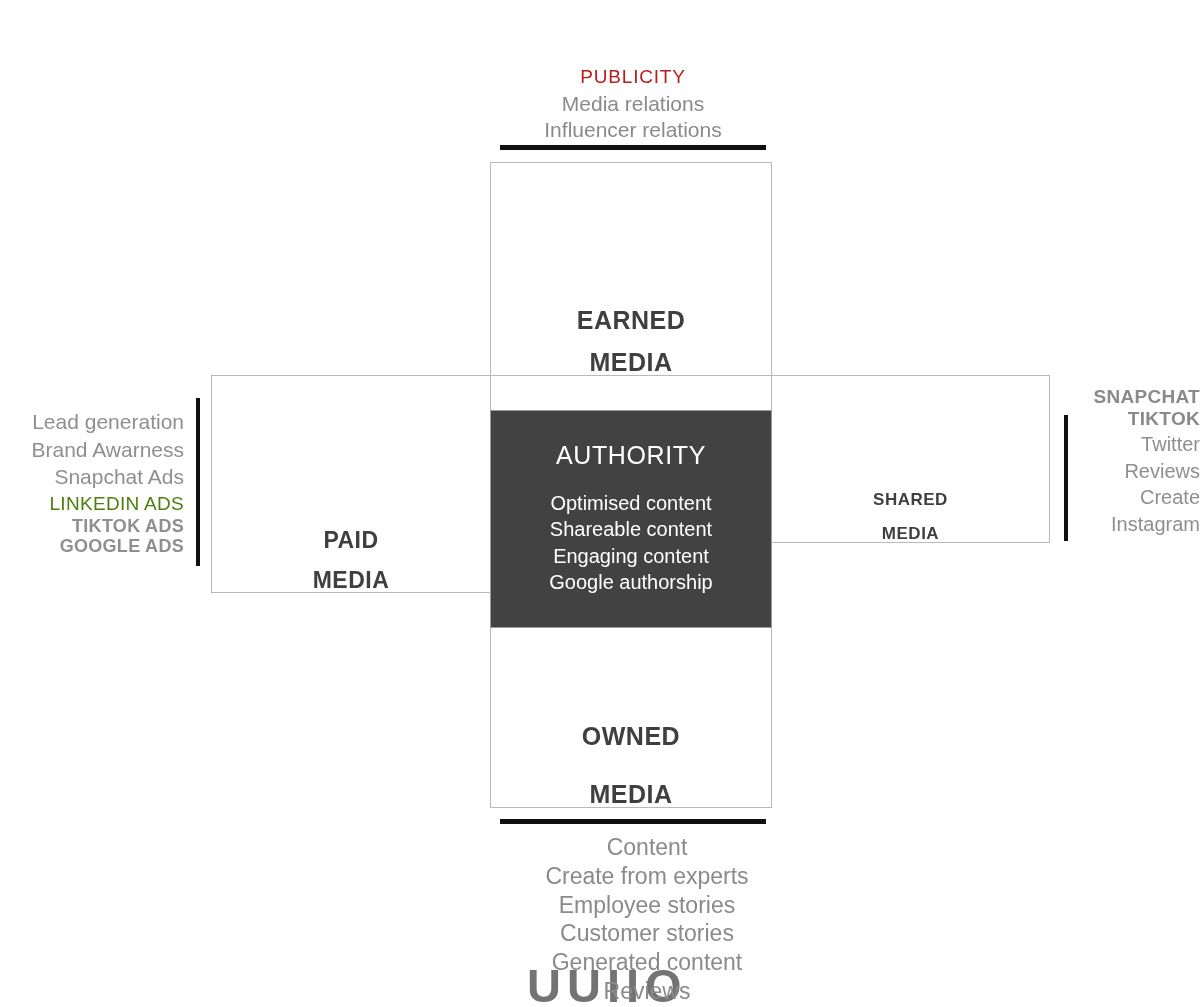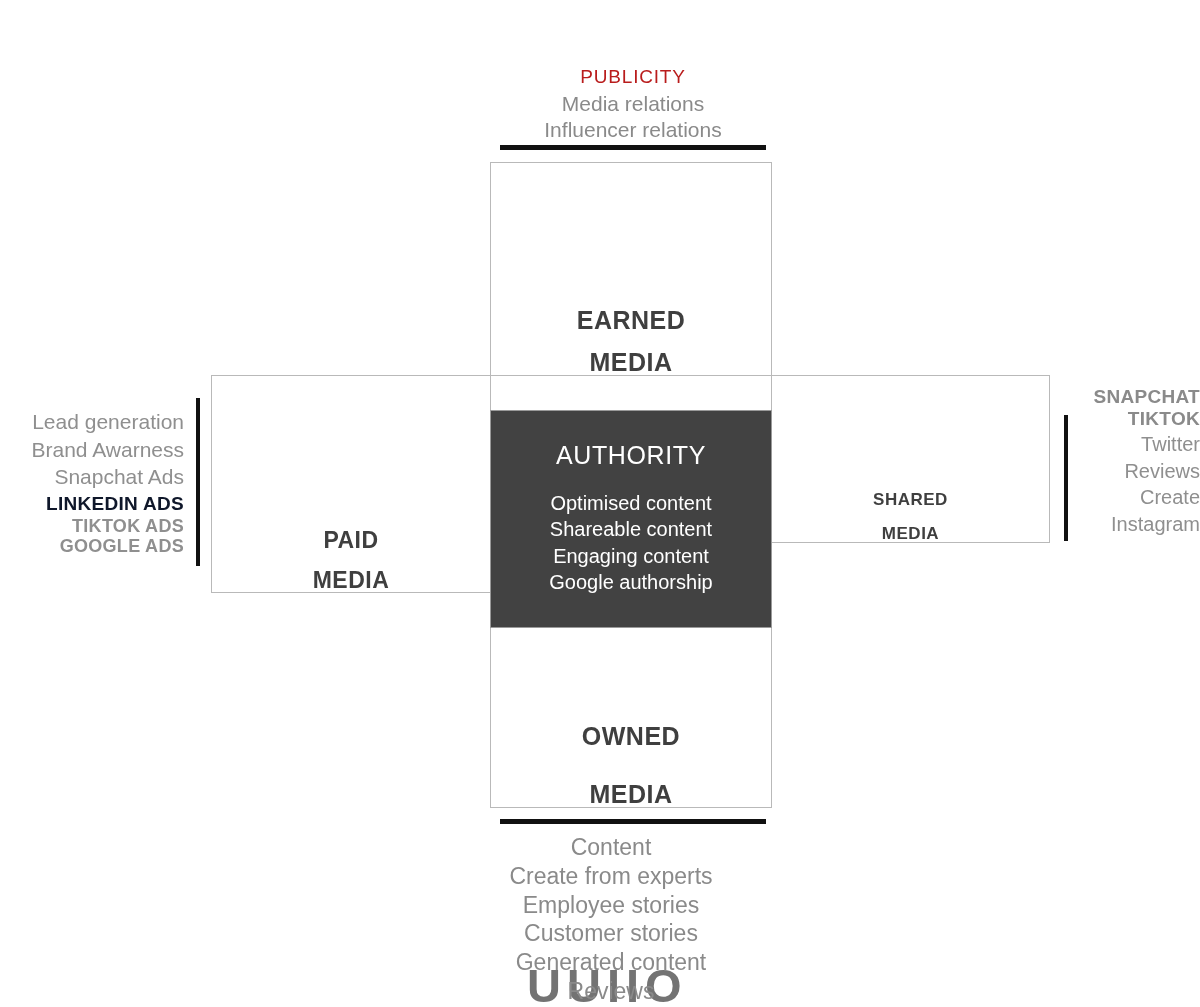--- a/index.html
+++ b/index.html
@@ -110,42 +110,42 @@
   }
   #ann-top .head {
     font-size: 19px;
     letter-spacing: 0.8px;
     color: #b91c1c;
     line-height: 1.45;
   }
   #ann-top .row { font-size: 21px; color: #8a8a8a; line-height: 1.26; }
 
   #ann-bottom {
-    left: 396px; top: 833px; width: 430px;
+    left: 432px; top: 833px; width: 430px;
     text-align: center;
   }
   #ann-bottom .row {
     font-size: 23px;
     color: #8a8a8a;
     line-height: 1.25;
   }
 
   #ann-left {
     left: 0px; top: 408px; width: 184px;
     text-align: right;
   }
   #ann-left .row {
     font-size: 21px;
     color: #8f8f8f;
     line-height: 1.32;
   }
   #ann-left .row.caps {
     font-size: 19px;
-    font-weight: bold;
-    color: #0f172a;
+    font-weight: normal;
+    color: #4d7c0f;
     letter-spacing: 0.3px;
     text-align: right;
   }
   #ann-left .row.tight {
     font-size: 18px;
     font-weight: bold;
     line-height: 1.12;
     letter-spacing: 0.3px;
   }
 

